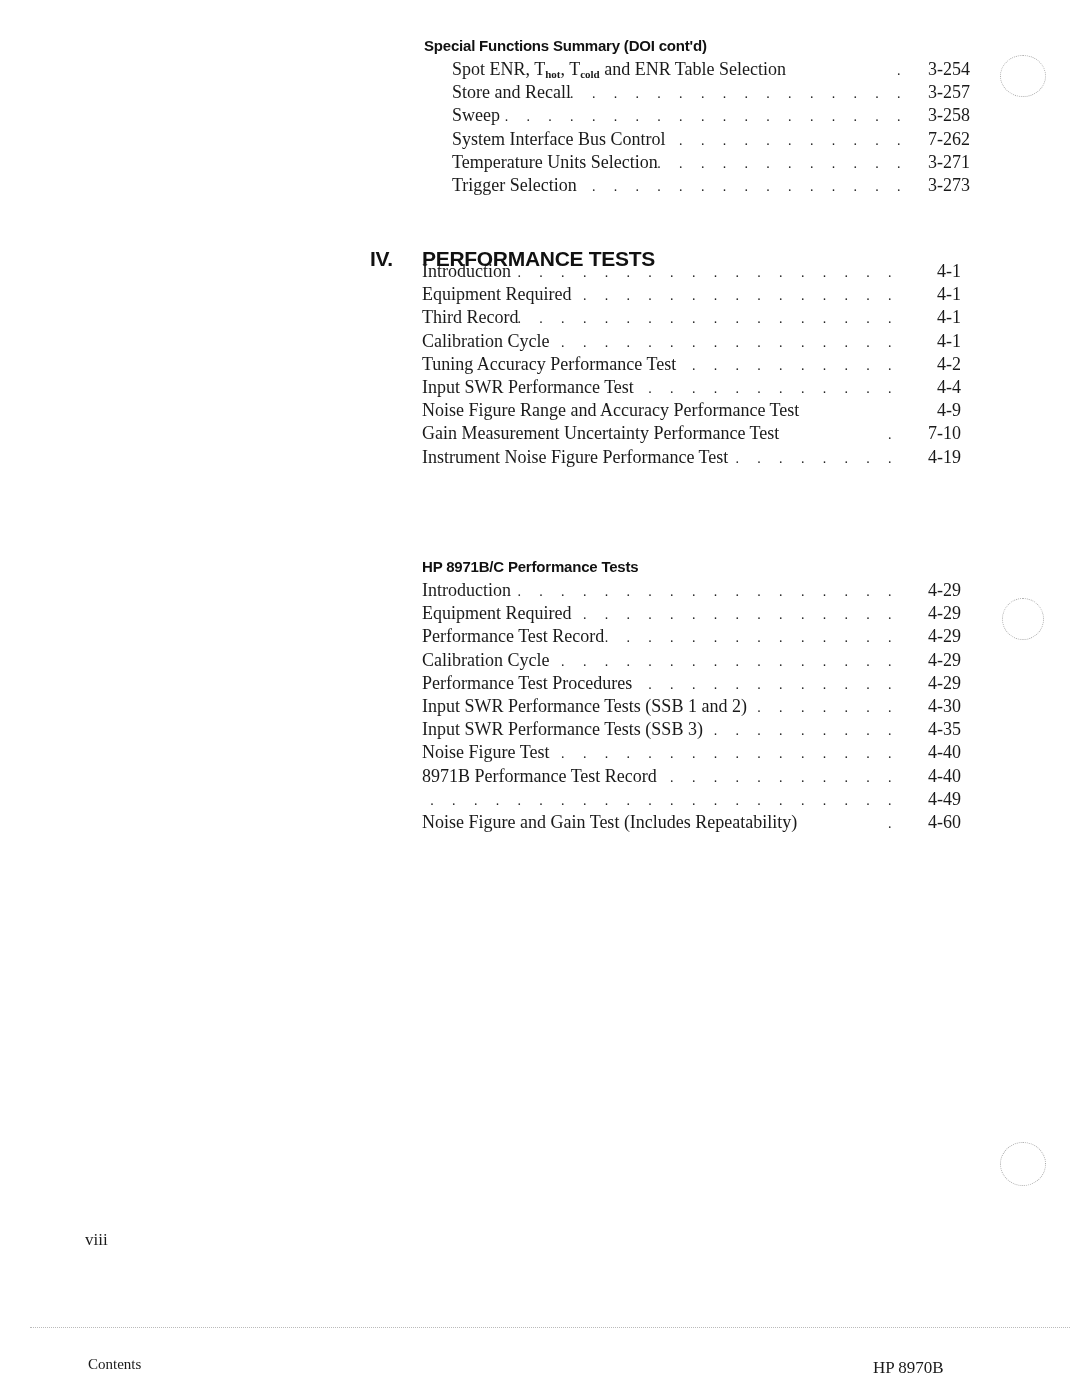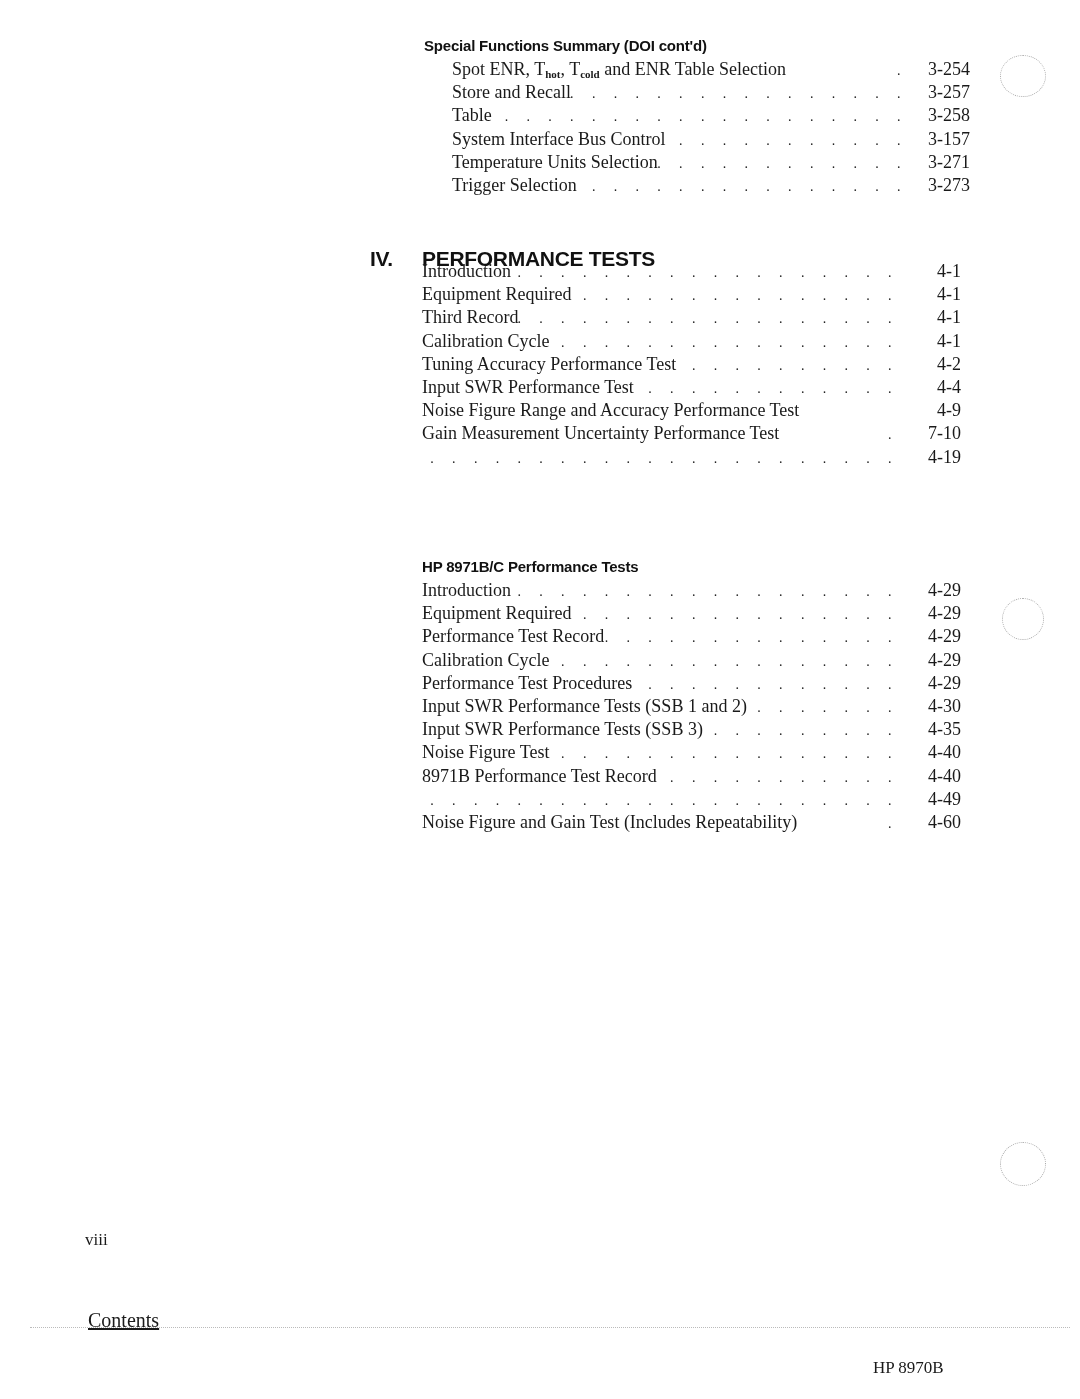--- a/index.html
+++ b/index.html
@@ -29,49 +29,49 @@
       font-size: 14px; text-align: right; direction: rtl;
     }
     .toc-row .page { flex: 0 0 auto; text-align: right; width: 54px; padding-left: 8px; }
     .sub { font-size: 11px; vertical-align: -3px; font-weight: bold; }
 
     .page-num { position: absolute; left: 85px; top: 1230px; font-size: 17px; }
     .rule {
       position: absolute; left: 30px; top: 1327px; width: 1040px; height: 0;
       border-top: 1px dotted #bbb;
     }
-    .footer-left { position: absolute; left: 88px; top: 1309px; font-size: 20px; text-decoration: underline; }
+    .footer-left { position: absolute; left: 88px; top: 1356px; font-size: 15px; }
     .footer-right { position: absolute; left: 873px; top: 1358px; font-size: 17px; }
 
     .punch { position: absolute; border: 1px dotted #aaa; border-radius: 50%; }
   </style>
 </head>
 <body>
 
 <div class="sub-heading sans" style="left:424px; top:37px;">Special Functions Summary (DOI cont'd)</div>
 <div class="toc-list serif" style="left:443px; top:58px; width:518px;margin-left:9px;">
   <div class="toc-row">
     <span class="label"><span>Spot ENR, T</span><span class="sub">hot</span><span>, T</span><span class="sub">cold</span><span> and ENR Table Selection</span></span>
     <span class="leader">.</span>
     <span class="page">3-254</span>
   </div>
   <div class="toc-row">
     <span class="label">Store and Recall</span>
     <span class="leader">. . . . . . . . . . . . . . . . . . . . . . . . . . . . . . . . . . . . .</span>
     <span class="page">3-257</span>
   </div>
   <div class="toc-row">
-    <span class="label">Table</span>
+    <span class="label">Sweep</span>
     <span class="leader">. . . . . . . . . . . . . . . . . . . . . . . . . . . . . . . . . . . . .</span>
     <span class="page">3-258</span>
   </div>
   <div class="toc-row">
     <span class="label">System Interface Bus Control</span>
     <span class="leader">. . . . . . . . . . . . . . . . . . . . . . . . . . . . . . . . . . . . .</span>
-    <span class="page">3-157</span>
+    <span class="page">7-262</span>
   </div>
   <div class="toc-row">
     <span class="label">Temperature Units Selection</span>
     <span class="leader">. . . . . . . . . . . . . . . . . . . . . . . . . . . . . . . . . . . . .</span>
     <span class="page">3-271</span>
   </div>
   <div class="toc-row">
     <span class="label">Trigger Selection</span>
     <span class="leader">. . . . . . . . . . . . . . . . . . . . . . . . . . . . . . . . . . . . .</span>
     <span class="page">3-273</span>
@@ -116,20 +116,21 @@
     <span class="label">Noise Figure Range and Accuracy Performance Test</span>
     <span class="leader"></span>
     <span class="page">4-9</span>
   </div>
   <div class="toc-row">
     <span class="label">Gain Measurement Uncertainty Performance Test</span>
     <span class="leader">.</span>
     <span class="page">7-10</span>
   </div>
   <div class="toc-row">
+    <span class="label">Instrument Noise Figure Performance Test</span>
     <span class="leader">. . . . . . . . . . . . . . . . . . . . . . . . . . . . . . . . . . . . .</span>
     <span class="page">4-19</span>
   </div>
 </div>
 
 <div class="sub-heading sans" style="left:422px; top:558px;">HP 8971B/C Performance Tests</div>
 <div class="toc-list serif" style="left:422px; top:579px; width:539px;">
   <div class="toc-row">
     <span class="label">Introduction</span>
     <span class="leader">. . . . . . . . . . . . . . . . . . . . . . . . . . . . . . . . . . . . .</span>

